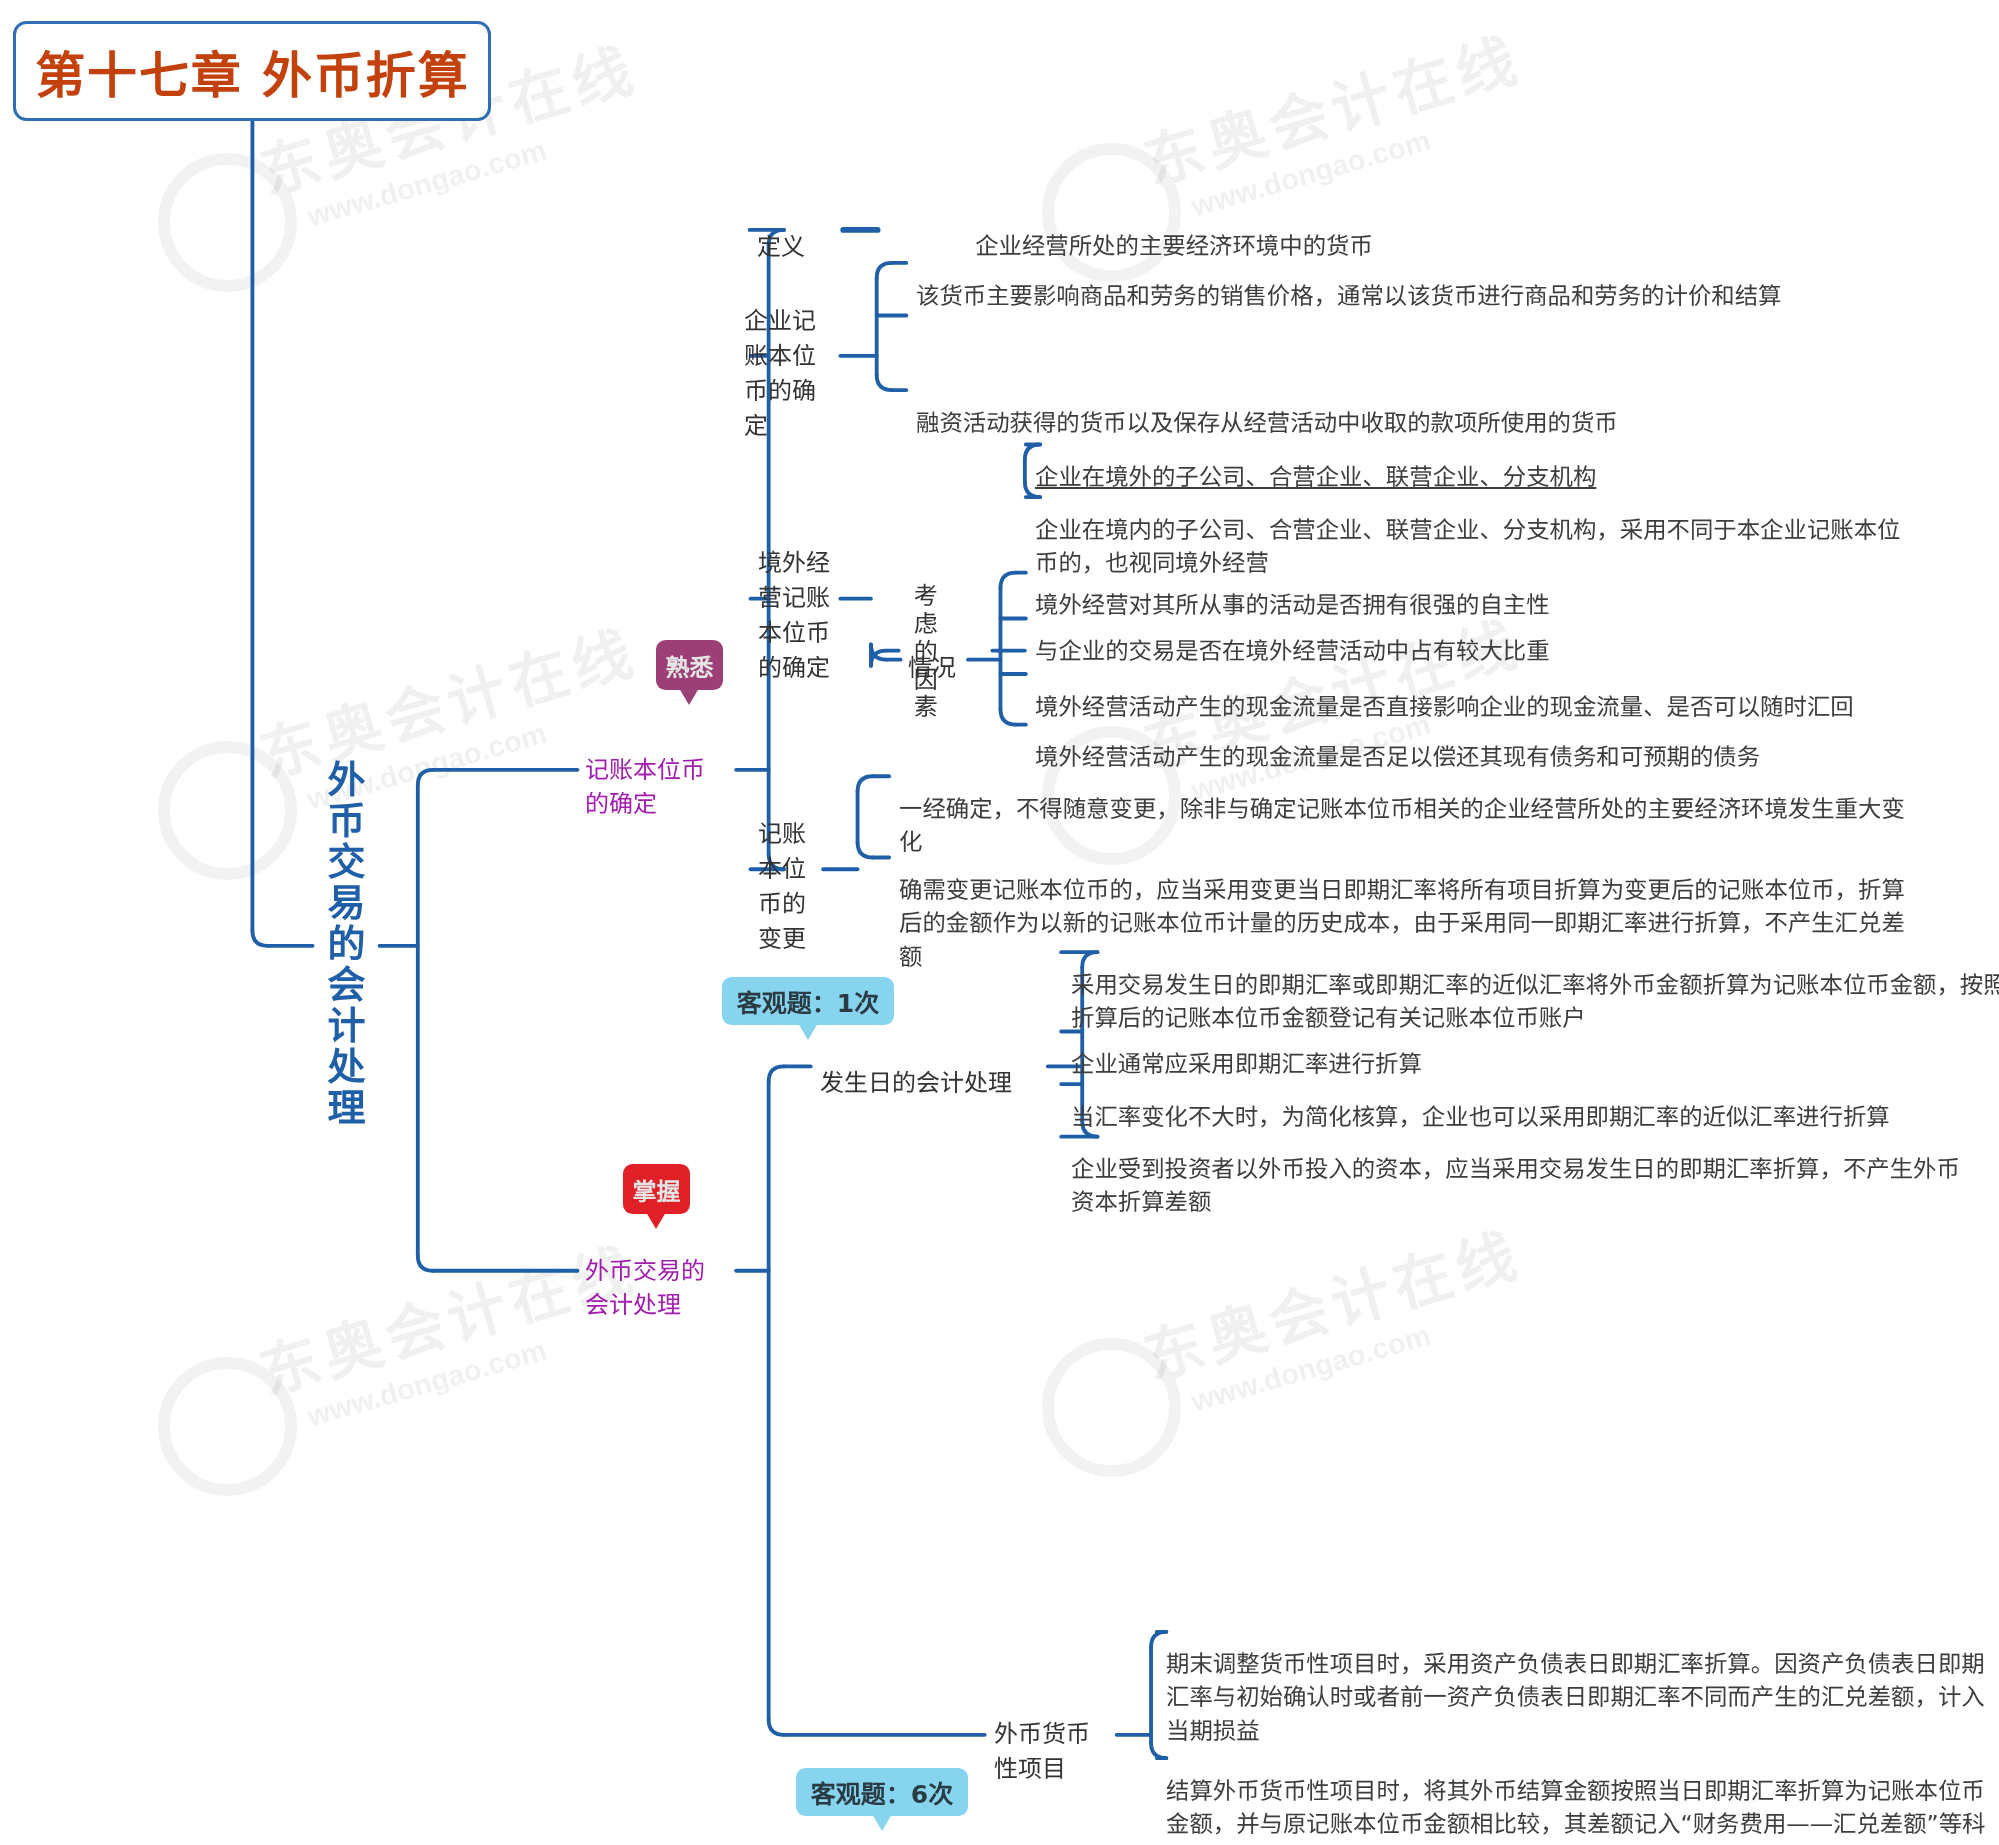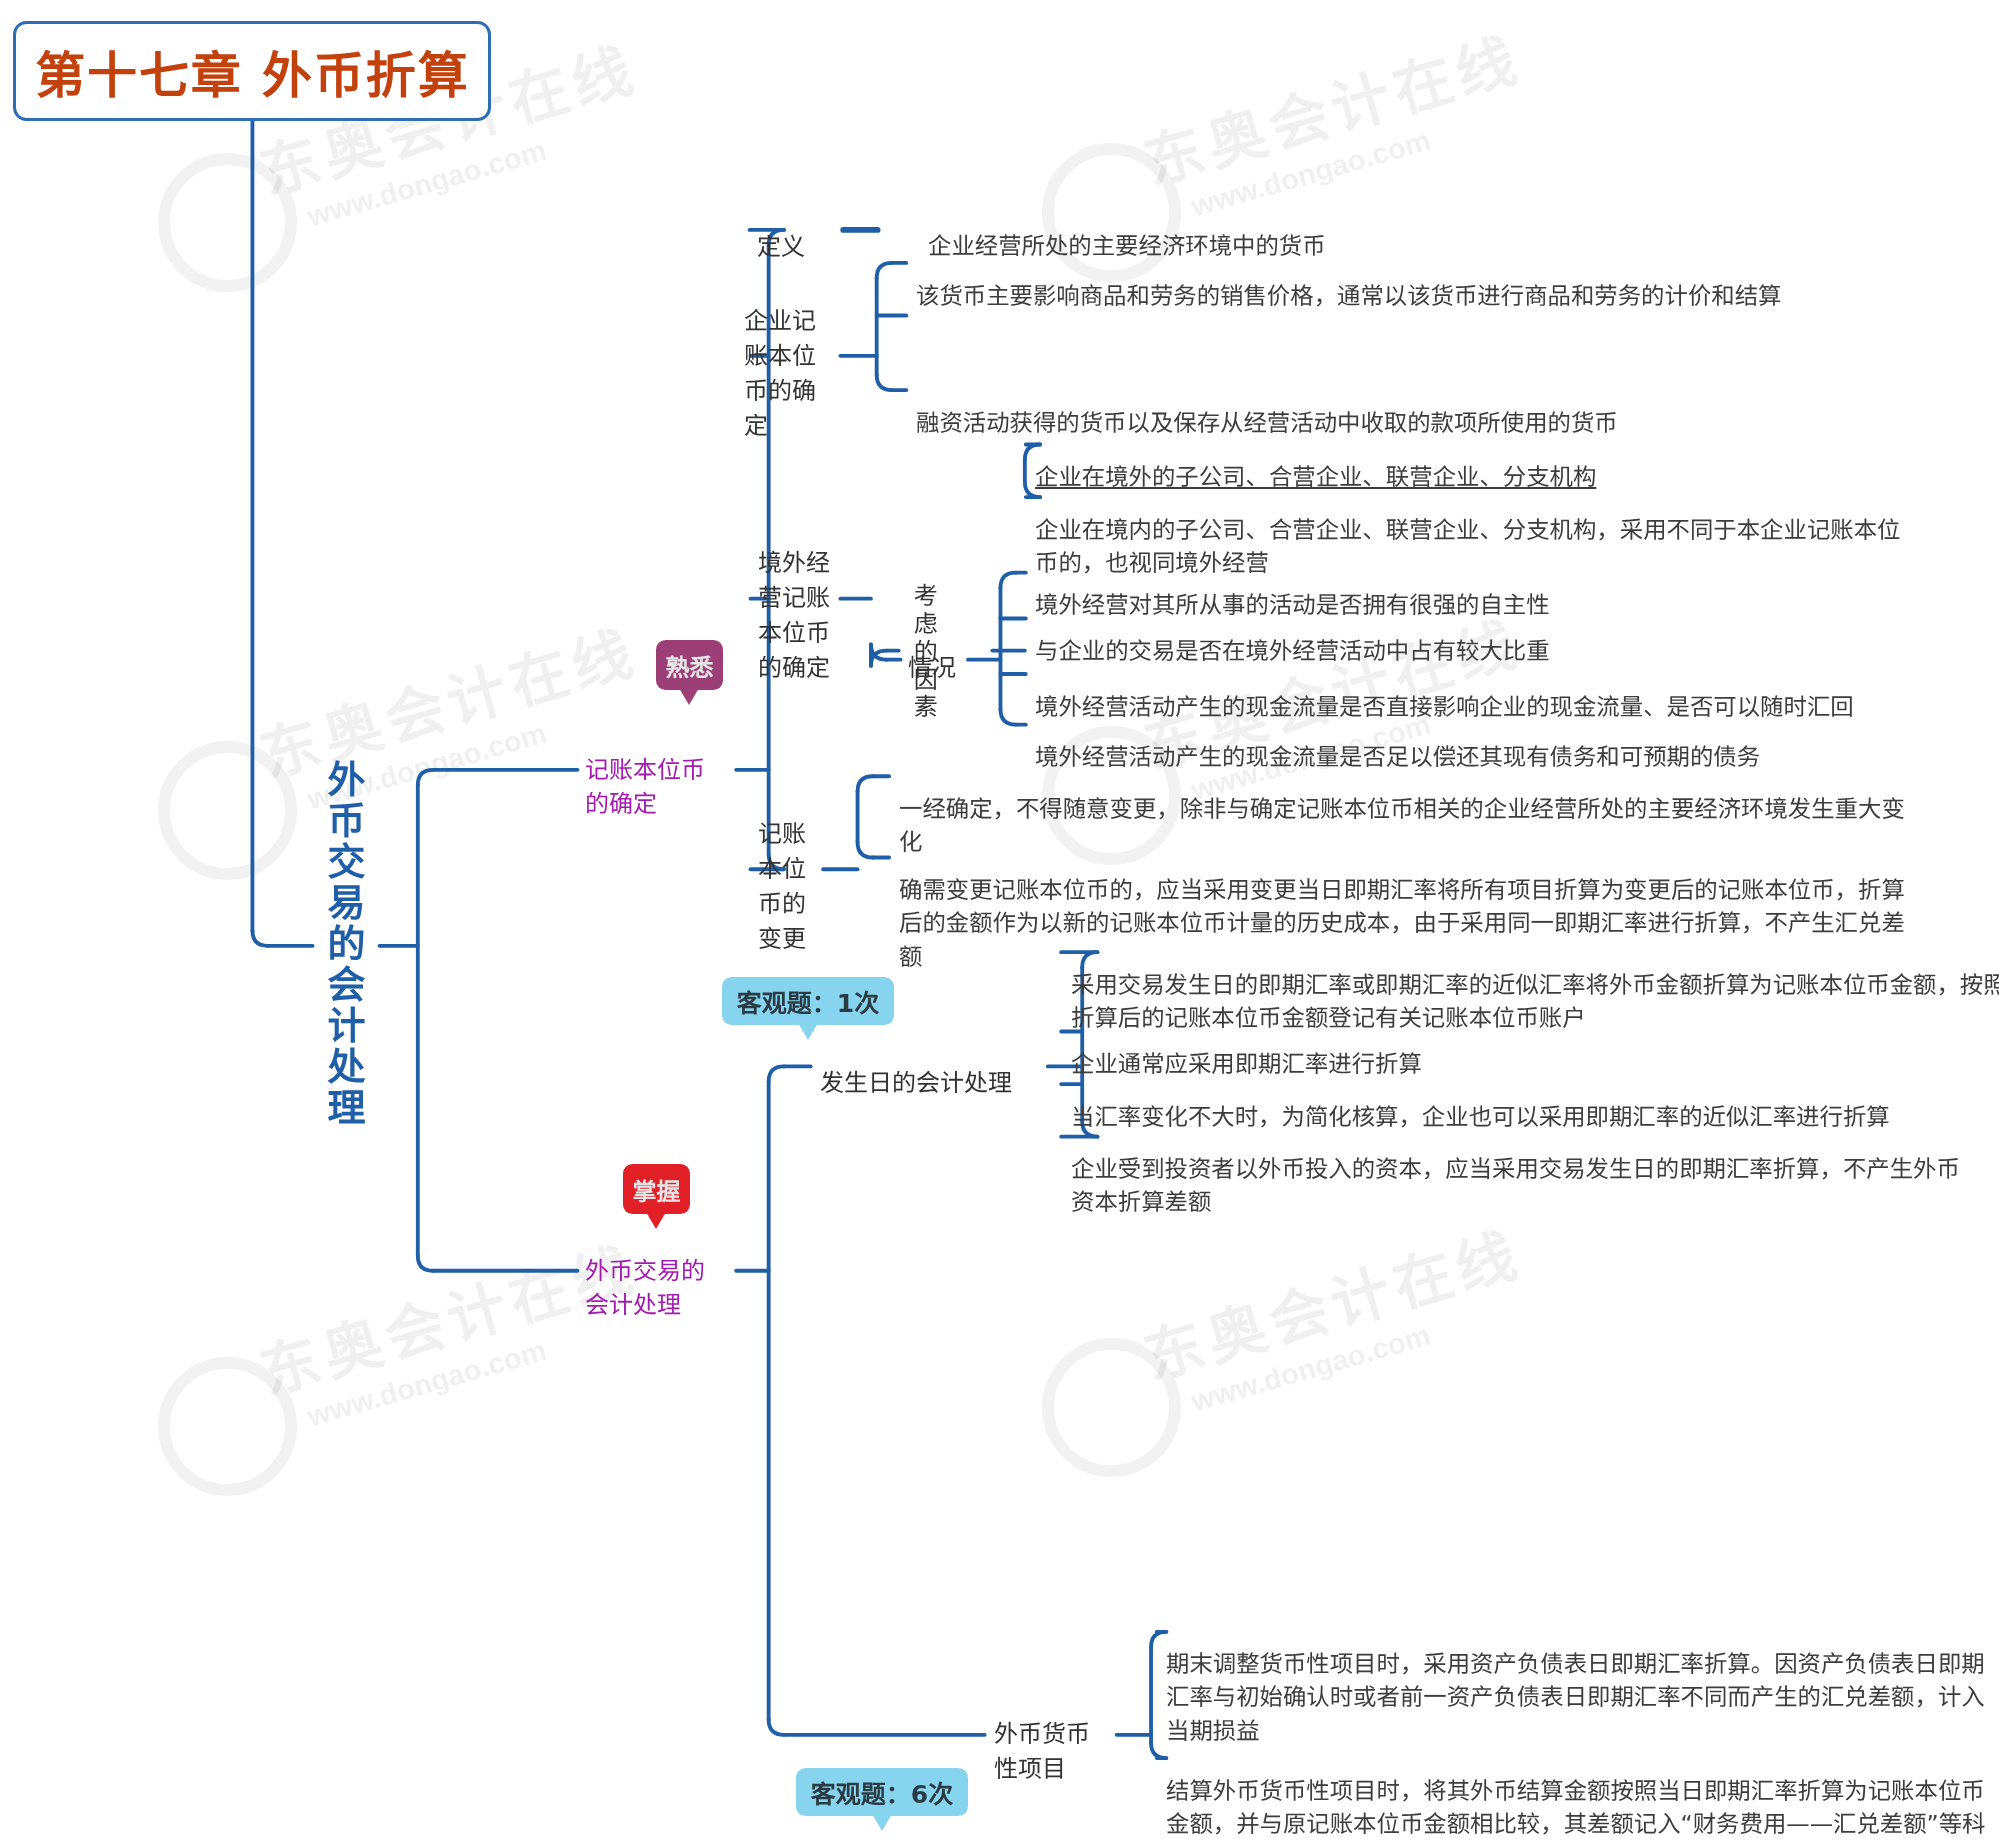--- a/index.html
+++ b/index.html
@@ -236,21 +236,21 @@
     <span>熟悉</span>
   </div>
 
   <div class="node l2" style="left:585px;top:719px;width:143px;text-align:left;">
     <span>记账本位币的确定</span>
   </div>
 
   <div class="node l3" style="left:757px;top:196px;width:76px;">
     <span>定义</span>
   </div>
-  <div class="node leaf" style="left:928px;top:197px;width:574px;">
+  <div class="node leaf" style="left:887px;top:197px;width:574px;text-align:center;">
     <span>企业经营所处的主要经济环境中的货币</span>
   </div>
 
   <div class="node l3" style="left:744px;top:269px;width:75px;line-height:1.46;">
     <span>企业记账本位币的确定</span>
   </div>
   <div class="node leaf" style="left:916px;top:247px;width:1013px;">
     <span>该货币主要影响商品和劳务的销售价格，通常以该货币进行商品和劳务的计价和结算</span>
   </div>
   <div class="node leaf" style="left:916px;top:374px;width:975px;">

